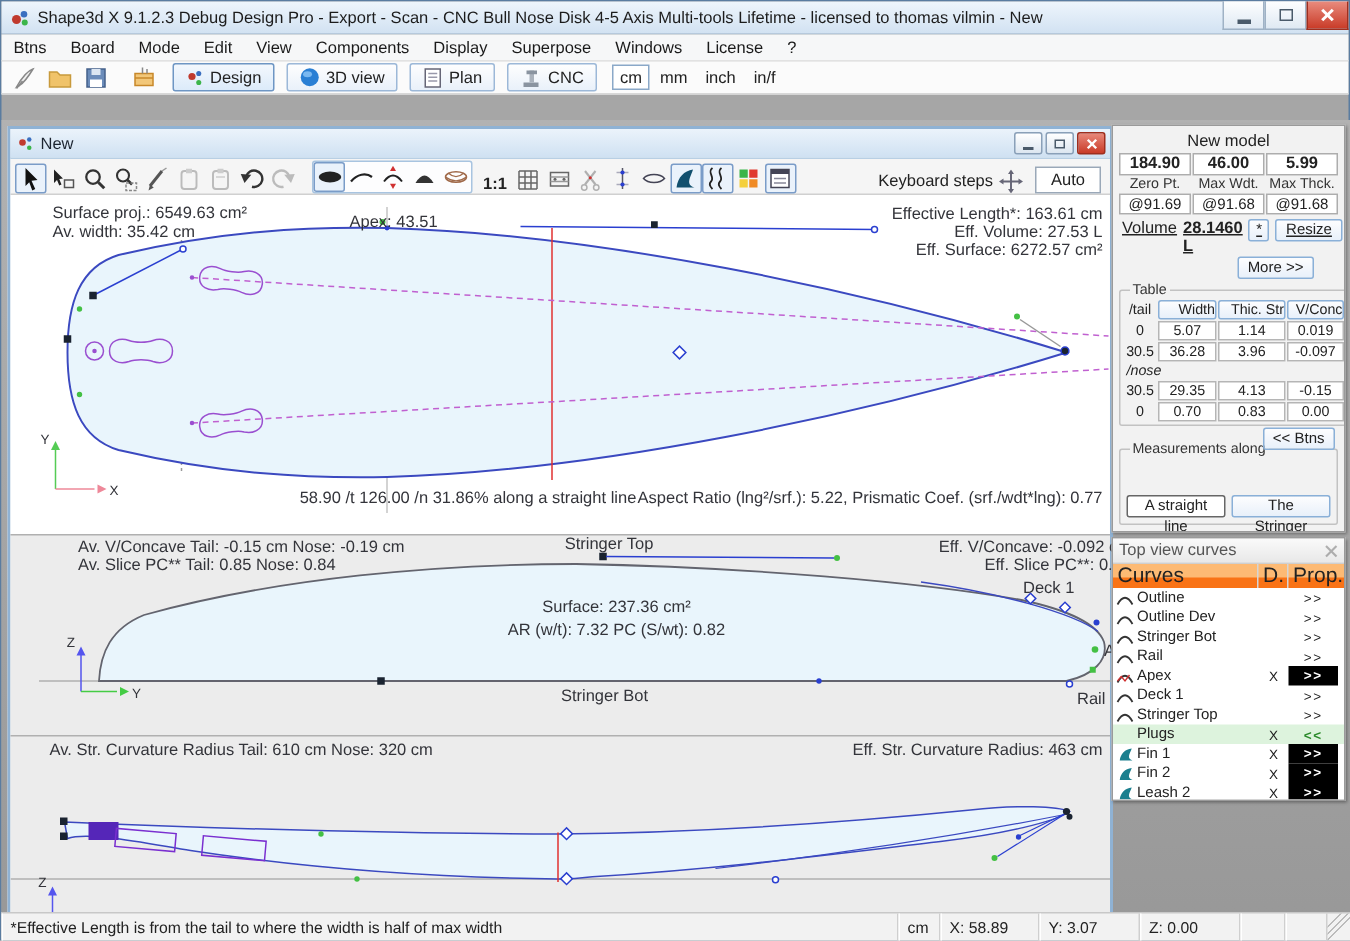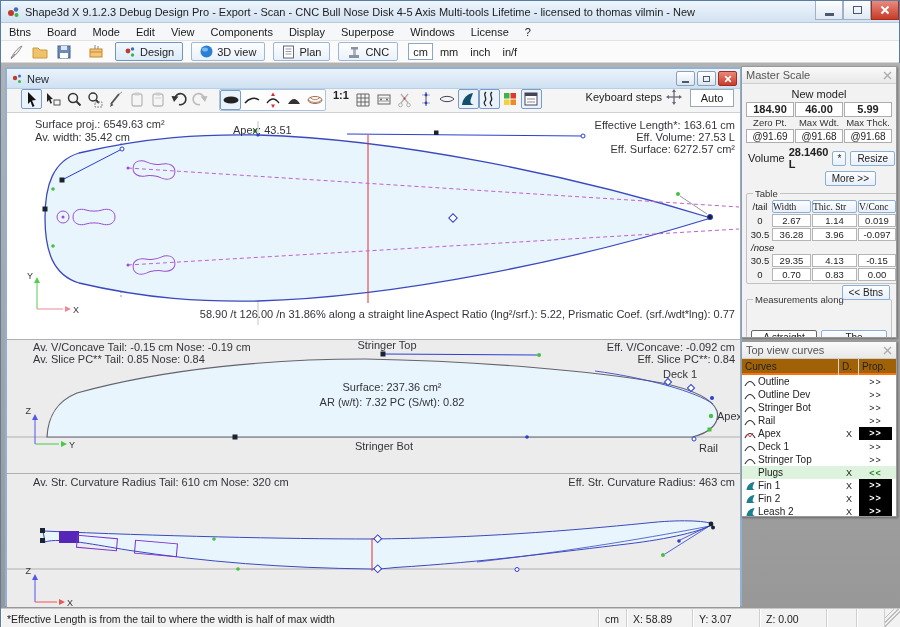--- a/index.html
+++ b/index.html
@@ -34,90 +34,90 @@
     border-bottom:1px solid #d8d8d8; display:flex; align-items:center; gap:2px; padding-left:4px; }
   .mt-ico { width:22px; height:19px; display:flex; align-items:center; justify-content:center; }
   .tool-btn { height:19px; display:flex; align-items:center; gap:4px; padding:0 8px; margin-left:6px;
     border:1px solid #9cb8d8; border-radius:2px; background:linear-gradient(#fefefe,#e9f1fa); font-size:11px; }
   .tool-btn.sel { border-color:#6e96c4; background:linear-gradient(#f3f8fd,#dcebfa); }
   .unit-box { height:17px; min-width:24px; padding:0 4px; margin-left:8px; border:1px solid #8aa8c8;
     background:#fff; display:flex; align-items:center; justify-content:center; font-size:11px; }
   .unit-plain { padding:0 5px; font-size:11px; color:#222; }
 
   
-  .mdi { position:absolute; left:0; top:62px; width:900px; height:545px;
+  .mdi { position:absolute; left:0; top:79px; width:900px; height:545px;
     background:linear-gradient(#b2b2b2,#989898); }
 
   
   .child { position:absolute; left:4px; top:4px; width:737px; height:539px;
     border:2px solid #8fb2d4; background:#fff; }
   .child-titlebar { height:20px; background:linear-gradient(#ebf3fb,#cfe1f2);
     border-bottom:1px solid #b8cfe4; display:flex; align-items:center; padding-left:4px; }
   .child-titlebar .title-text { margin-left:4px; font-size:11px; color:#1c2430; }
   .child-controls { position:absolute; right:3px; top:2px; display:flex; gap:2px; }
   .cw-btn { width:19px; height:15px; border:1px solid #8aa0b8; border-radius:2px;
     background:linear-gradient(#fff,#dce6f0); display:flex; align-items:center; justify-content:center; }
   .cw-btn.close { background:linear-gradient(#e8887a,#c93b28); border-color:#9e2e1e; }
   .cw-btn .glyph-min { margin-top:6px; width:7px; height:2px; }
   .cw-btn .glyph-max { width:7px; height:6px; border-width:1.5px; }
   .cw-btn .glyph-x { transform:scale(.8); }
 
   .child-toolbar { height:24px; background:#f5f5f5; border-bottom:1px solid #d0d0d0;
-    display:flex; align-items:flex-start; padding-left:14px; }
+    display:flex; align-items:flex-end; padding-left:3px; }
   .ticon { width:21px; height:20px; display:flex; align-items:center; justify-content:center; border:1px solid transparent; }
   .ticon.sel { border-color:#7a9cc8; background:#eaf2fb; border-radius:2px; }
   .tgroup { display:flex; border:1px solid #a8c4e0; border-radius:2px; margin:0 3px; background:#fdfdfe; }
   .tsep { width:6px; }
   .scale-label { font-size:11px; font-weight:bold; padding:0 4px; color:#222; }
   .kb-steps { margin-left:auto; display:flex; align-items:center; gap:4px; font-size:11px; color:#222; }
   .auto-btn { width:44px; height:18px; margin:0 6px 0 8px; border:1px solid #9aa8b8; background:#fff;
     display:flex; align-items:center; justify-content:center; font-size:11px; }
 
   .pane { position:relative; width:733px; border-top:1px solid #b0b0b0; }
   .pane svg { display:block; }
   .pane-plan { height:226px; border-top:none; background:#fff; }
-  .pane-slice { height:134px; background:#ececec; }
+  .pane-slice { height:134px; background:#ececec;padding-left:19px; }
   .pane-profile { height:134px; background:#ececec; }
   svg text { font-family:"Liberation Sans","DejaVu Sans",sans-serif; font-size:11px; fill:#33343a; }
   svg text.sm { font-size:9px; }
 
   
   .panel { position:absolute; left:740px; width:156px; background:#f2f2f2;
     border:1px solid #9a9a9a; box-shadow:1px 1px 2px rgba(0,0,0,.35); overflow:hidden; }
   .panel-title { height:17px; background:linear-gradient(#fafafa,#e8e8e8); border-bottom:1px solid #cfcfcf;
     display:flex; align-items:center; padding:0 4px; color:#555; font-size:11px; }
   .panel-x { margin-left:auto; opacity:.55; }
   #master-scale { top:3px; height:272px; }
   .ms-body { padding:3px 4px; }
   .ms-model { text-align:center; font-size:11px; margin:1px 0 2px; }
   .ms-grid3 { display:grid; grid-template-columns:48px 48px 48px; gap:1px; justify-content:center; }
   .ms-cell { background:#fff; border:1px solid #adadad; text-align:center; font-size:10px; height:14px; line-height:13px; }
   .ms-cell.bold { font-weight:bold; font-size:11px; height:15px; }
   .ms-lab { text-align:center; font-size:9.5px; color:#333; height:12px; line-height:12px; }
-  .ms-volrow { display:flex; align-items:center; gap:4px; margin:3px 0 1px 2px; }
+  .ms-volrow { display:flex; align-items:flex-start; gap:4px; margin:3px 0 1px 2px;text-decoration:underline; }
   .ms-volrow .vol { font-weight:bold; font-size:11px; }
   .ms-btn { border:1px solid #8ab0d8; border-radius:2px; background:linear-gradient(#fdfdfe,#e8f0fa);
     font-size:10px; padding:0 6px; height:15px; line-height:14px; display:inline-block; text-align:center; }
   .ms-btn.star { padding:0 4px; }
   .ms-btn.pressed { border-color:#666; background:#fff; }
   .ms-morerow { text-align:right; margin:1px 16px 2px 0; }
   fieldset { border:1px solid #c2c2c2; border-radius:2px; margin:1px 0 3px; padding:1px 2px 2px; }
   legend { font-size:9.5px; color:#333; padding:0 2px; margin-left:4px; }
   .tbl { display:grid; grid-template-columns:22px 39px 45px 38px; gap:1px; justify-content:start; }
   .tbl-hb { border:1px solid #8ab0d8; border-radius:2px; background:linear-gradient(#fdfdfe,#e8f0fa);
-    font-size:9.5px; text-align:left; height:13px; line-height:12px;font-family:Liberation Serif, serif; }
+    font-size:9.5px; text-align:right; height:13px; line-height:12px; }
   .tbl-c { background:#fff; border:1px solid #b5b5b5; text-align:center; font-size:9.5px; height:13px; line-height:12px; }
   .tbl-t { font-size:9.5px; text-align:center; line-height:13px; }
   .tbl-span { grid-column:1 / 5; font-size:9.5px; font-style:italic; padding-left:2px; height:11px; }
   .ms-btnsrow { text-align:right; position:relative; z-index:2; margin:-2px 2px -7px 0; }
   .ms-2btn { display:grid; grid-template-columns:1fr 1fr; gap:4px; padding:2px;margin-top:22px; }
 
   #curves-panel { top:278px; height:176px; }
   .cv-head { display:grid; grid-template-columns:97px 20px 33px; height:16px;
-    background:#a16207; border-bottom:2px solid #f97316; font-size:10px; align-items:center; }
+    background:#fdba74; border-bottom:7px solid #f97316; font-size:14px; align-items:center; }
   .cv-head span { padding-left:3px; border-right:1px solid #d5d5d5; height:16px; line-height:15px; }
   .cv-rows { background:#fff; height:141px; overflow:hidden; }
   .cv-row { display:grid; grid-template-columns:16px 81px 20px 33px; height:13px; align-items:center; }
   .cv-row.green { background:#ddf3dd; }
   .cv-name { font-size:10px; white-space:nowrap; }
   .cv-d { font-size:9px; text-align:center; }
   .cv-prop { font-size:9px; text-align:center; letter-spacing:1px; }
   .cv-prop.black { background:#000; color:#fff; height:13px; line-height:13px; font-weight:bold; }
   .cv-prop.green { color:#2a8a2a; font-weight:bold; }
   .cv-ico { display:flex; justify-content:center; }
@@ -545,27 +545,20 @@
             <line x1="28" y1="128" x2="50" y2="128" stroke="#ee5555"></line>
               <polygon points="52,125 52,131 58,128" fill="#ee5555"></polygon>
             <text x="24" y="100" class="sm" fill="#3a3af0" text-anchor="end">Z</text>
             <text x="60" y="132" class="sm" fill="#dd3333">X</text>
           </g>
         </svg>
       </div>
     </div>
 
     <div class="panel" id="master-scale">
-      <div class="panel-title">
-        <span>Master Scale</span>
-        <svg class="panel-x" width="9" height="9">
-            <line x1="1" y1="1" x2="8" y2="8" stroke="#777" stroke-width="1.4"></line>
-            <line x1="8" y1="1" x2="1" y2="8" stroke="#777" stroke-width="1.4"></line>
-          </svg>
-      </div>
       <div class="ms-body">
         <div class="ms-model">New model</div>
         <div class="ms-grid3">
           <div class="ms-cell bold">184.90</div>
           <div class="ms-cell bold">46.00</div>
           <div class="ms-cell bold">5.99</div>
         </div>
         <div class="ms-grid3">
           <div class="ms-lab">Zero Pt.</div>
           <div class="ms-lab">Max Wdt.</div>
@@ -584,21 +577,21 @@
         </div>
         <div class="ms-morerow"><span class="ms-btn">More &gt;&gt;</span></div>
         <fieldset>
           <legend>Table</legend>
           <div class="tbl">
             <div class="tbl-t">/tail</div>
             <div class="tbl-hb">Width</div>
             <div class="tbl-hb">Thic. Str</div>
             <div class="tbl-hb">V/Conc</div>
             <div class="tbl-t">0</div>
-            <div class="tbl-c">2.67</div>
+            <div class="tbl-c">5.07</div>
             <div class="tbl-c">1.14</div>
             <div class="tbl-c">0.019</div>
             <div class="tbl-t">30.5</div>
             <div class="tbl-c">36.28</div>
             <div class="tbl-c">3.96</div>
             <div class="tbl-c">-0.097</div>
             <div class="tbl-span">/nose</div>
             <div class="tbl-t">30.5</div>
             <div class="tbl-c">29.35</div>
             <div class="tbl-c">4.13</div>

